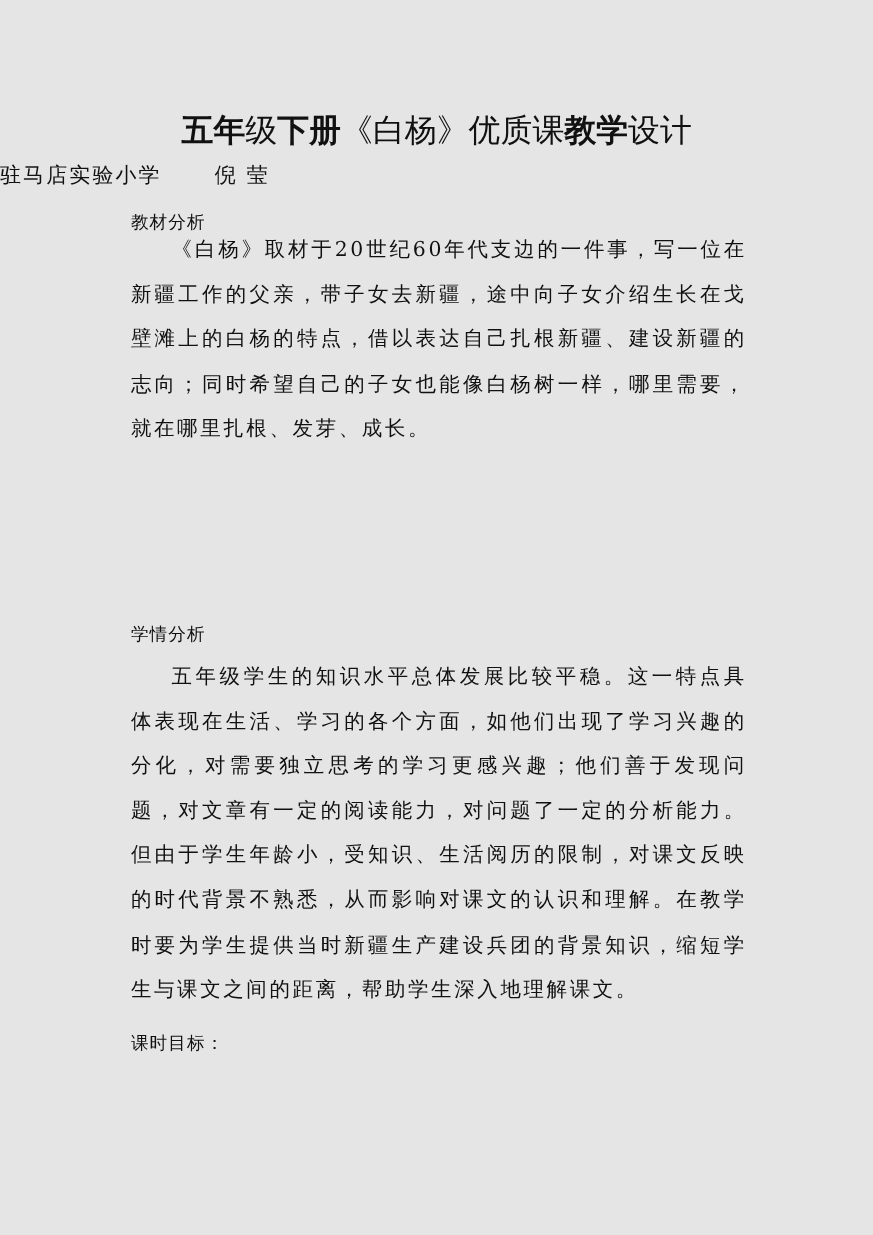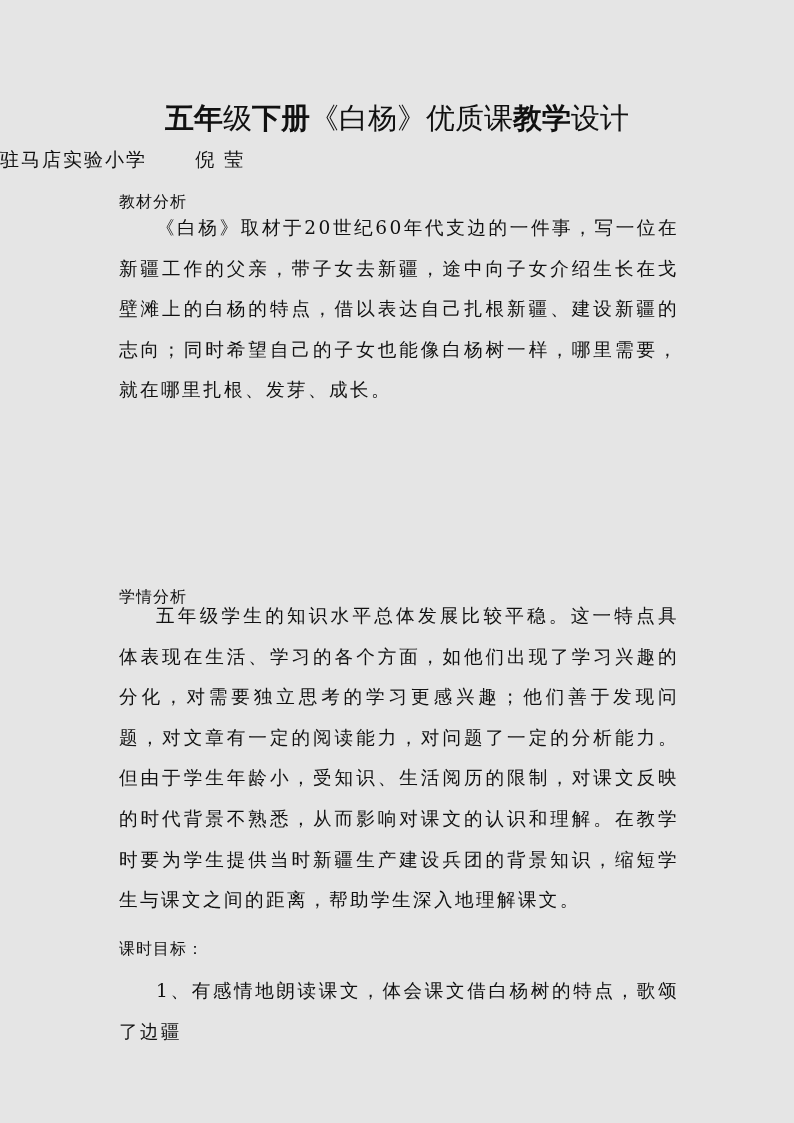--- a/index.html
+++ b/index.html
@@ -72,19 +72,18 @@
 
   <div class="title">
     <span class="b">五年</span><span class="n">级</span><span class="b">下册</span><span class="n">《白杨》</span><span class="n">优质课</span><span class="b">教学</span><span class="n">设计</span>
   </div>
 
   <div class="author">驻马店实验小学      倪 莹</div>
 
   <div class="heading" style="top:186px;">教材分析</div>
   <div class="para" style="top:208px;">《白杨》取材于20世纪60年代支边的一件事，写一位在新疆工作的父亲，带子女去新疆，途中向子女介绍生长在戈壁滩上的白杨的特点，借以表达自己扎根新疆、建设新疆的志向；同时希望自己的子女也能像白杨树一样，哪里需要，就在哪里扎根、发芽、成长。</div>
 
-  <div class="heading" style="top:561px;margin-top:20px;">学情分析</div>
+  <div class="heading" style="top:561px;">学情分析</div>
   <div class="para" style="top:596px;">五年级学生的知识水平总体发展比较平稳。这一特点具体表现在生活、学习的各个方面，如他们出现了学习兴趣的分化，对需要独立思考的学习更感兴趣；他们善于发现问题，对文章有一定的阅读能力，对问题了一定的分析能力。但由于学生年龄小，受知识、生活阅历的限制，对课文反映的时代背景不熟悉，从而影响对课文的认识和理解。在教学时要为学生提供当时新疆生产建设兵团的背景知识，缩短学生与课文之间的距离，帮助学生深入地理解课文。</div>
 
   <div class="heading" style="top:933px;text-align:center;">课时目标：</div>
-  <div class="para" style="top:971px;">1、有感情地朗读课文，体会课文借白杨树的特点，歌颂了边疆</div>
 
 </div>
 
 </body></html>

